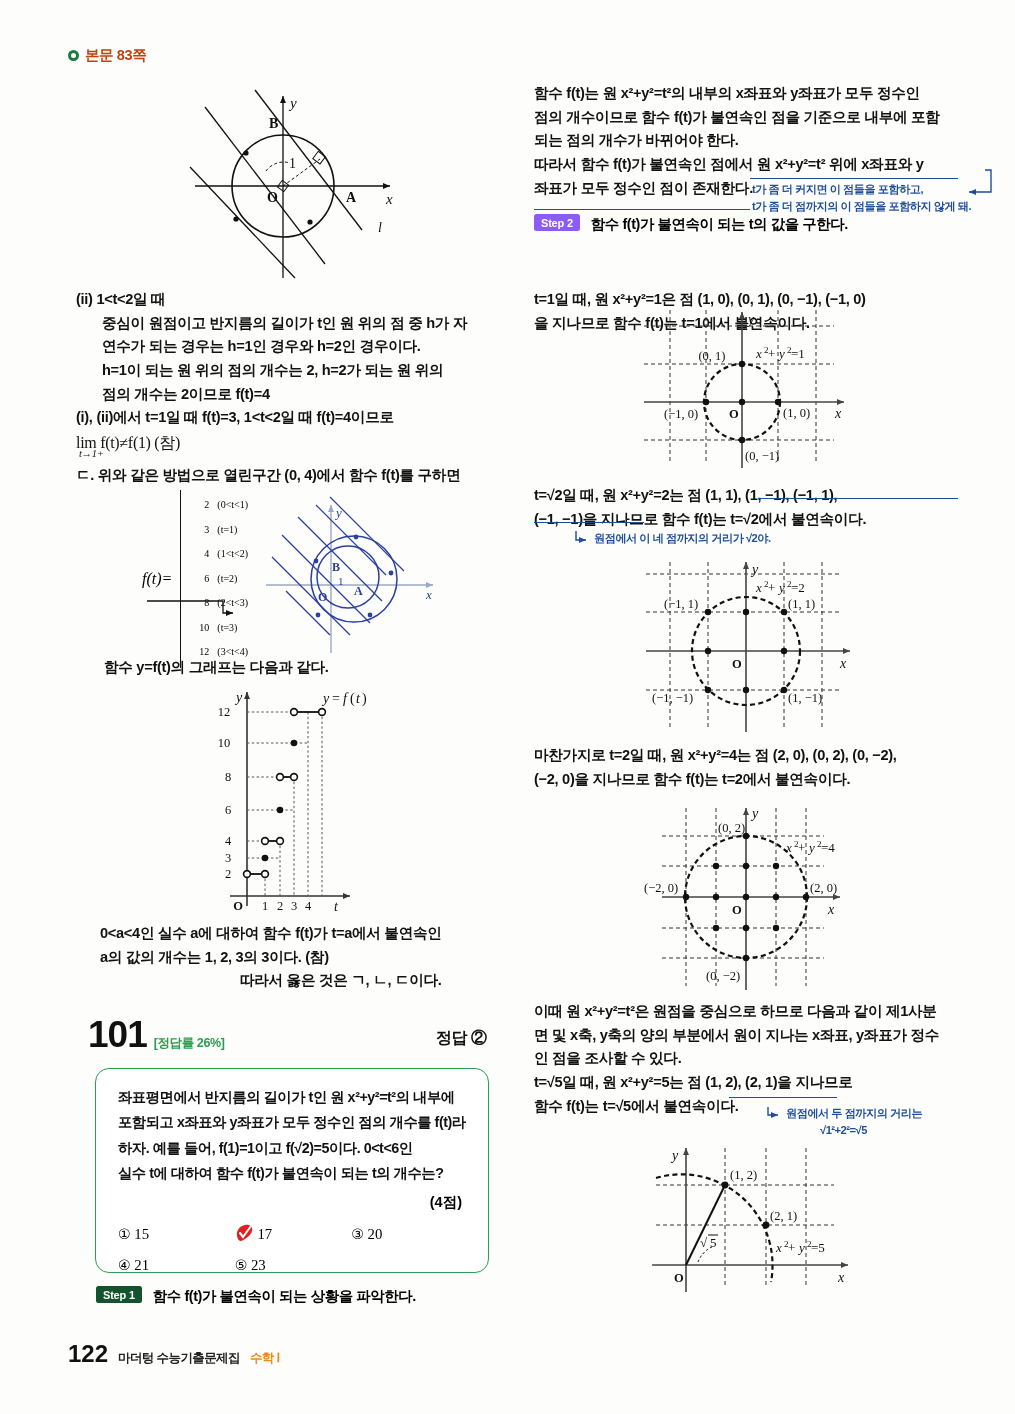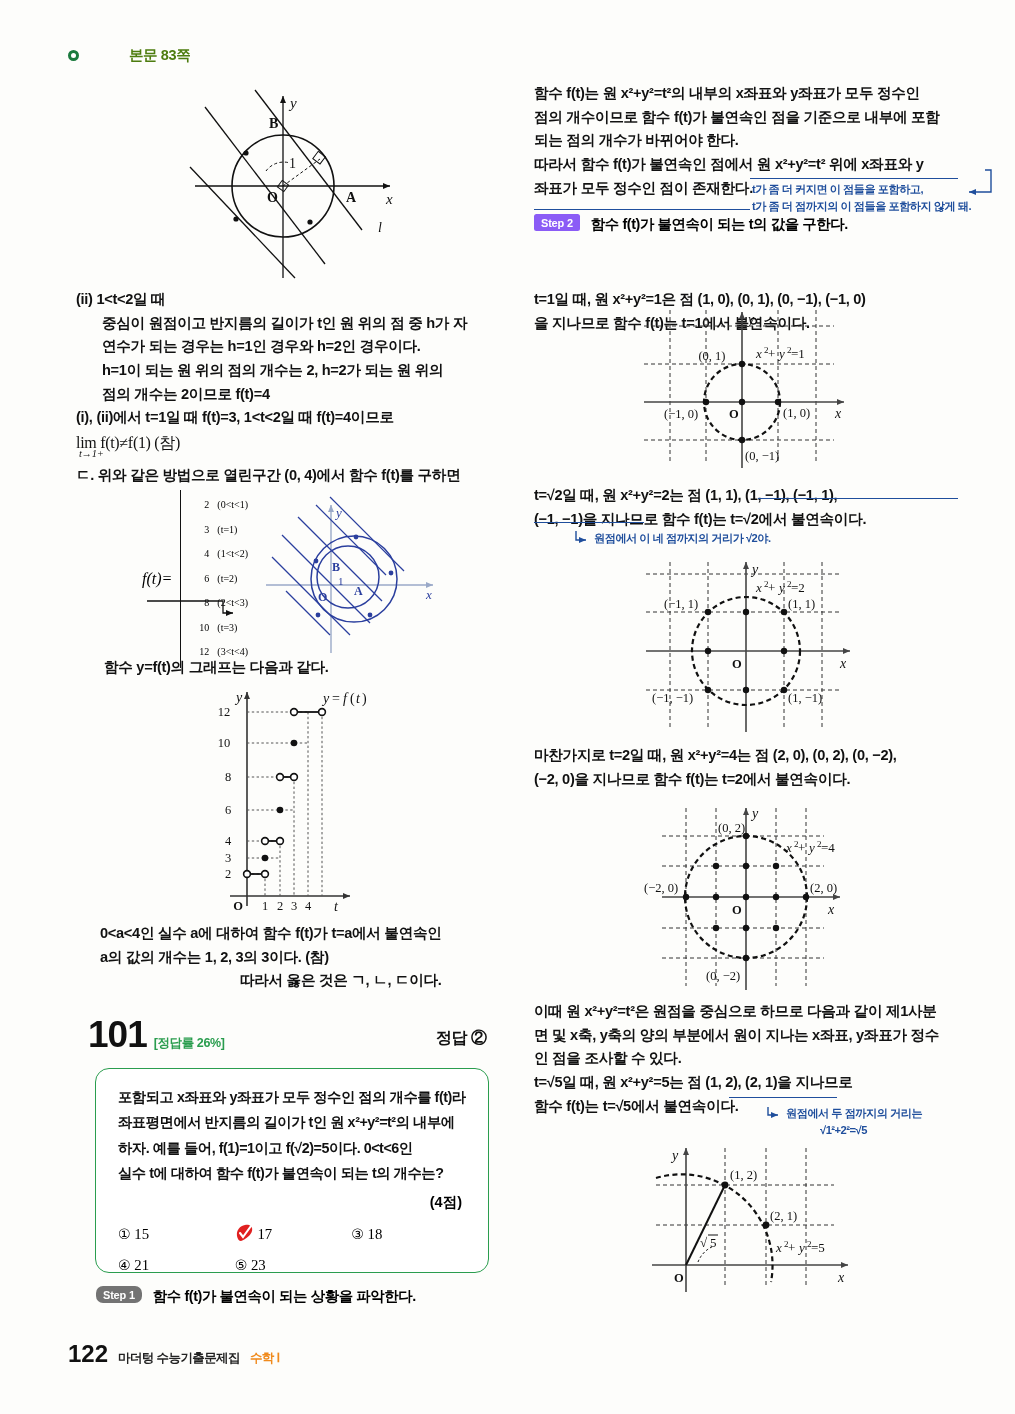--- a/index.html
+++ b/index.html
@@ -8,21 +8,21 @@
     background:#fdfdfb;
     font-family:"Liberation Serif", serif;
     position:relative;
     overflow:hidden;
   }
   .page{position:absolute;inset:0;}
 
   
   .hdr{position:absolute;left:68px;top:46px;display:flex;align-items:center;gap:6px;}
   .hdr .bullet{width:11px;height:11px;border-radius:50%;border:3px solid #1b7a3e;box-sizing:border-box;background:#fff;}
-  .hdr .txt{font-family:"Liberation Sans",sans-serif;font-weight:bold;font-size:14.5px;color:#4d7c0f;letter-spacing:-.4px;margin-left:44px;}
+  .hdr .txt{font-family:"Liberation Sans",sans-serif;font-weight:bold;font-size:14.5px;color:#c2410c;letter-spacing:-.4px;}
 
   
   .colL{position:absolute;left:76px;top:80px;width:440px;}
   .colR{position:absolute;left:534px;top:82px;width:448px;}
 
   .ln{font-size:15.5px;color:#111;line-height:1.62;letter-spacing:-.3px;white-space:nowrap;}
   .ln.k{font-family:"Liberation Sans",sans-serif;font-weight:bold;font-size:14.6px;}
   .mi{font-family:"Liberation Serif",serif;font-style:italic;}
   .mr{font-family:"Liberation Serif",serif;font-style:normal;}
   .ind1{padding-left:26px;}
@@ -49,21 +49,21 @@
 
   
   .qnum{position:absolute;left:88px;top:1014px;display:flex;align-items:baseline;gap:7px;}
   .qnum .n{font-family:"Liberation Sans",sans-serif;font-weight:bold;font-size:37px;color:#111;letter-spacing:-1px;}
   .qnum .rate{font-family:"Liberation Sans",sans-serif;font-weight:bold;font-size:12.5px;color:#2a9d4e;letter-spacing:-.4px;}
   .ansright{position:absolute;left:436px;top:1028px;font-family:"Liberation Sans",sans-serif;font-weight:bold;font-size:16px;color:#111;letter-spacing:-.5px;}
 
   
   .step{display:inline-block;color:#fff;font-family:"Liberation Sans",sans-serif;font-weight:bold;
         font-size:11px;padding:2.5px 7px 2.5px 7px;border-radius:2.5px;letter-spacing:-.2px;vertical-align:2px;}
-  .step.s1{background:#737373;border-radius:7px;}
+  .step.s1{background:#14532d;}
   .step.s2{background:#8b5cf6;}
   .steprow{white-space:nowrap;}
   .steprow .t{font-family:"Liberation Sans",sans-serif;font-weight:bold;font-size:14.4px;margin-left:7px;letter-spacing:-.4px;}
 
   .step1line{position:absolute;left:96px;top:1286px;}
 
   
   .anno{font-family:"Liberation Sans",sans-serif;font-weight:bold;font-size:11.2px;color:#1f4e9c;letter-spacing:-.5px;white-space:nowrap;}
 
   
@@ -287,42 +287,42 @@
   </div>
 
   <div class="qnum">
     <span class="n">101</span>
     <span class="rate">[정답률 26%]</span>
   </div>
   <div class="ansright">정답 ②</div>
 
   <div class="probbox">
     <div class="inner">
+      <div class="pl">좌표평면에서 반지름의 길이가 t인 원 x²+y²=t²의 내부에</div>
       <div class="pl">포함되고 x좌표와 y좌표가 모두 정수인 점의 개수를 f(t)라</div>
-      <div class="pl">좌표평면에서 반지름의 길이가 t인 원 x²+y²=t²의 내부에</div>
       <div class="pl">하자. 예를 들어, f(1)=1이고 f(√2)=5이다. 0&lt;t&lt;6인</div>
       <div class="pl">실수 t에 대하여 함수 f(t)가 불연속이 되는 t의 개수는?</div>
       <div class="points">(4점)</div>
       <div class="choices">
         <div class="c">
           <span class="circnum">①</span>
           <span>15</span>
         </div>
         <div class="c">
           <span class="chk">
             <svg width="22" height="20" viewBox="0 0 22 20">
               <path d="M3 13 C2 7 6 3 11 2 C16 1 19 4 18 8 C17 12 12 16 7 18 C5 18 3.5 16 3 13 Z" fill="#e02020"></path>
               <path d="M6 10 L9 14 L17 3" stroke="#fff" stroke-width="2.1" fill="none" stroke-linecap="round"></path>
             </svg>
           </span>
           <span>17</span>
         </div>
         <div class="c">
           <span class="circnum">③</span>
-          <span>18</span>
+          <span>20</span>
         </div>
       </div>
       <div class="choices c2">
         <div class="c">
           <span class="circnum">④</span>
           <span>21</span>
         </div>
         <div class="c">
           <span class="circnum">⑤</span>
           <span>23</span>

